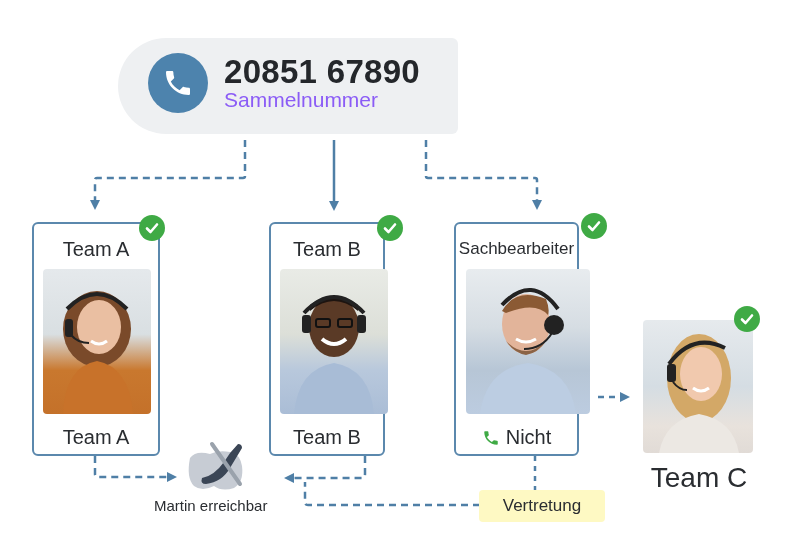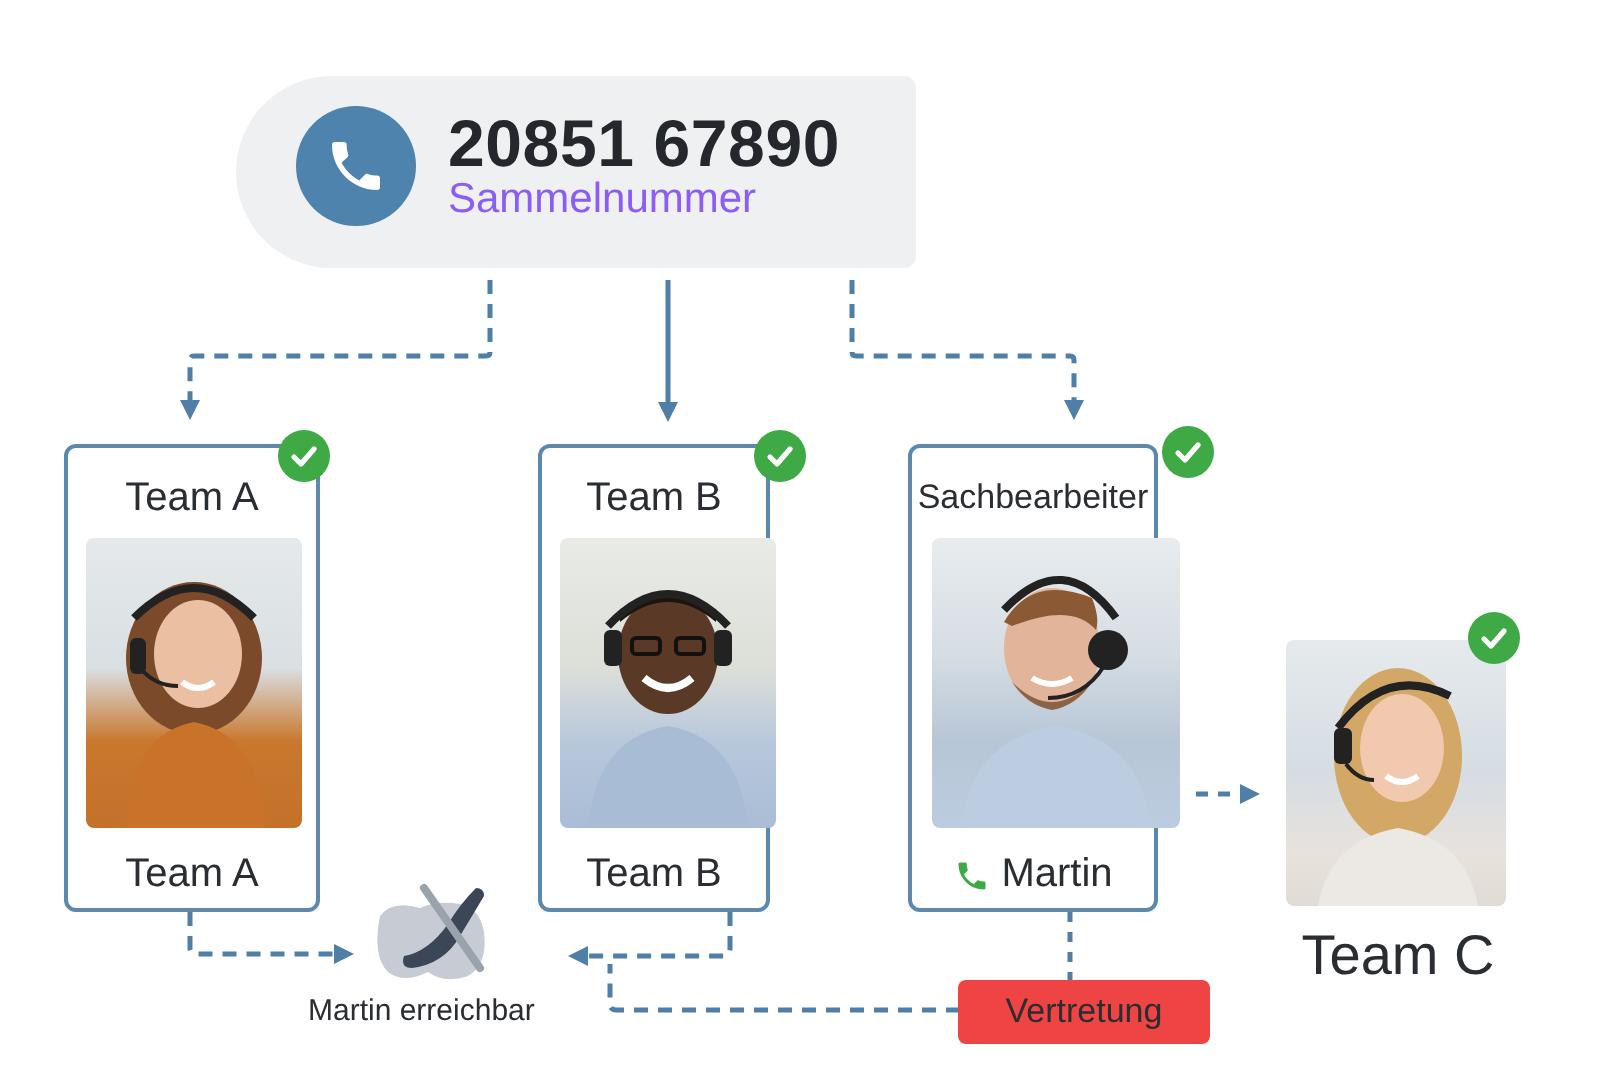--- a/index.html
+++ b/index.html
@@ -111,21 +111,21 @@
       <path d="M86 64 Q76 80 58 80" stroke="#222" stroke-width="2" fill="none"></path>
       <path d="M50 70 Q60 76 70 70" stroke="#fff" stroke-width="3" fill="none"></path>
     </svg>
   </div>
   <div class="abs" style="left:0;right:0;top:202px;display:flex;justify-content:center;align-items:center;gap:6px;">
     <span>
       <svg width="18" height="18" viewBox="0 0 24 24">
           <path fill="#3faa45" d="M6.6 10.8c1.4 2.8 3.8 5.1 6.6 6.6l2.2-2.2c.3-.3.7-.4 1-.2 1.1.4 2.3.6 3.6.6.6 0 1 .4 1 1V20c0 .6-.4 1-1 1C10.6 21 3 13.4 3 4c0-.6.4-1 1-1h3.5c.6 0 1 .4 1 1 0 1.3.2 2.5.6 3.6.1.3 0 .7-.2 1z"></path>
         </svg>
     </span>
-    <span style="font-size:20px;">Martin</span>
+    <span style="font-size:20px;">Nicht</span>
   </div>
 </div>
 <div class="abs check" style="left:581px;top:213px;">
   <svg width="16" height="16" viewBox="0 0 16 16">
       <path d="M3 8.5 L6.5 12 L13 4.5" stroke="#fff" stroke-width="2.6" fill="none" stroke-linecap="round" stroke-linejoin="round"></path>
     </svg>
 </div>
 
 <div class="abs photo" style="left:643px;top:320px;width:110px;height:133px;background:linear-gradient(180deg,#e6eaed 0%,#d5dde3 50%,#e8e2dc 80%,#e1dbd6 100%);">
   <svg width="110" height="133" viewBox="0 0 110 133">
@@ -147,15 +147,15 @@
 
 <div class="abs" style="left:184px;top:438px;width:64px;height:54px;">
   <svg width="64" height="54" viewBox="0 0 64 54">
     <path d="M6 20 Q12 12 26 16 Q34 12 46 14 Q56 16 58 28 Q60 44 50 50 Q38 54 30 48 Q18 54 10 48 Q2 40 6 20 Z" fill="#c7ccd4"></path>
     <path d="M18 40 Q30 38 40 24 Q46 14 54 6 Q58 6 58 10 Q52 20 46 30 Q38 44 22 46 Q16 46 18 40 Z" fill="#3b4656"></path>
     <path d="M28 6 L56 46" stroke="#9aa2ac" stroke-width="4" stroke-linecap="round"></path>
   </svg>
 </div>
 <div class="abs label" style="left:154px;top:497px;">Martin erreichbar</div>
 
-<div class="abs" style="left:479px;top:490px;width:126px;height:32px;background:#ef4444;border-radius:4px;display:flex;align-items:center;justify-content:center;">
+<div class="abs" style="left:479px;top:490px;width:126px;height:32px;background:#fef9c3;border-radius:4px;display:flex;align-items:center;justify-content:center;">
   <span style="font-size:17px;">Vertretung</span>
 </div>
 
 </body></html>

